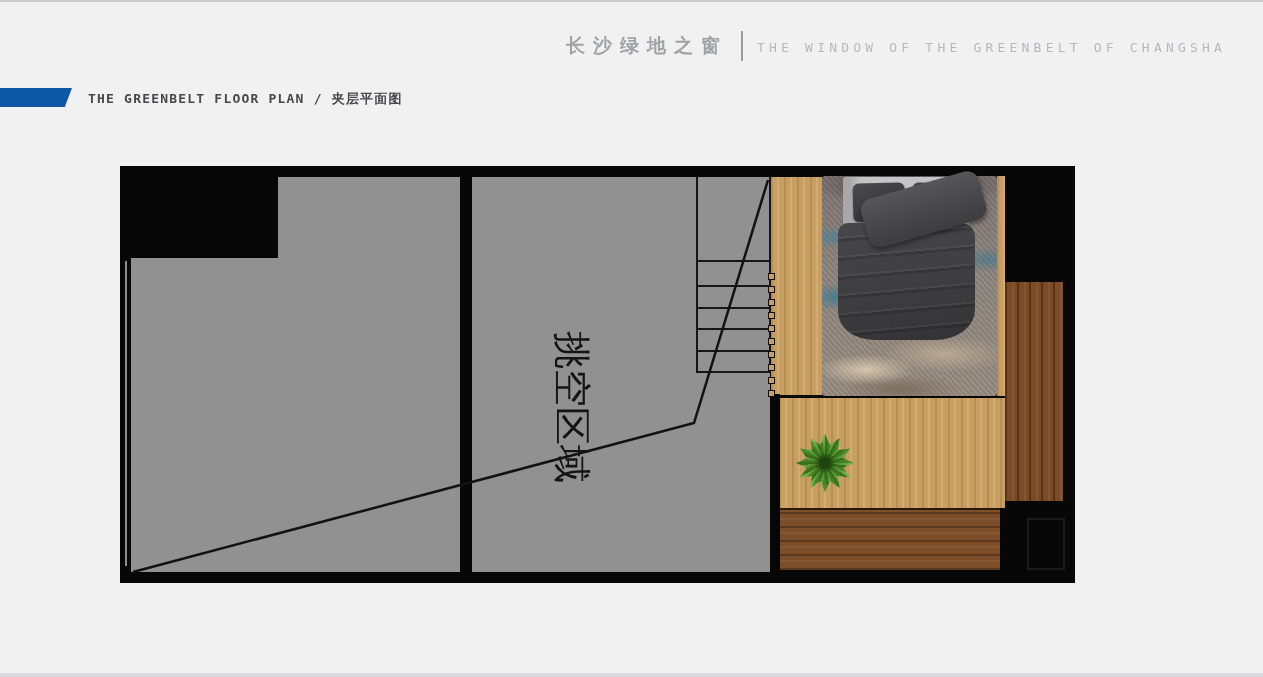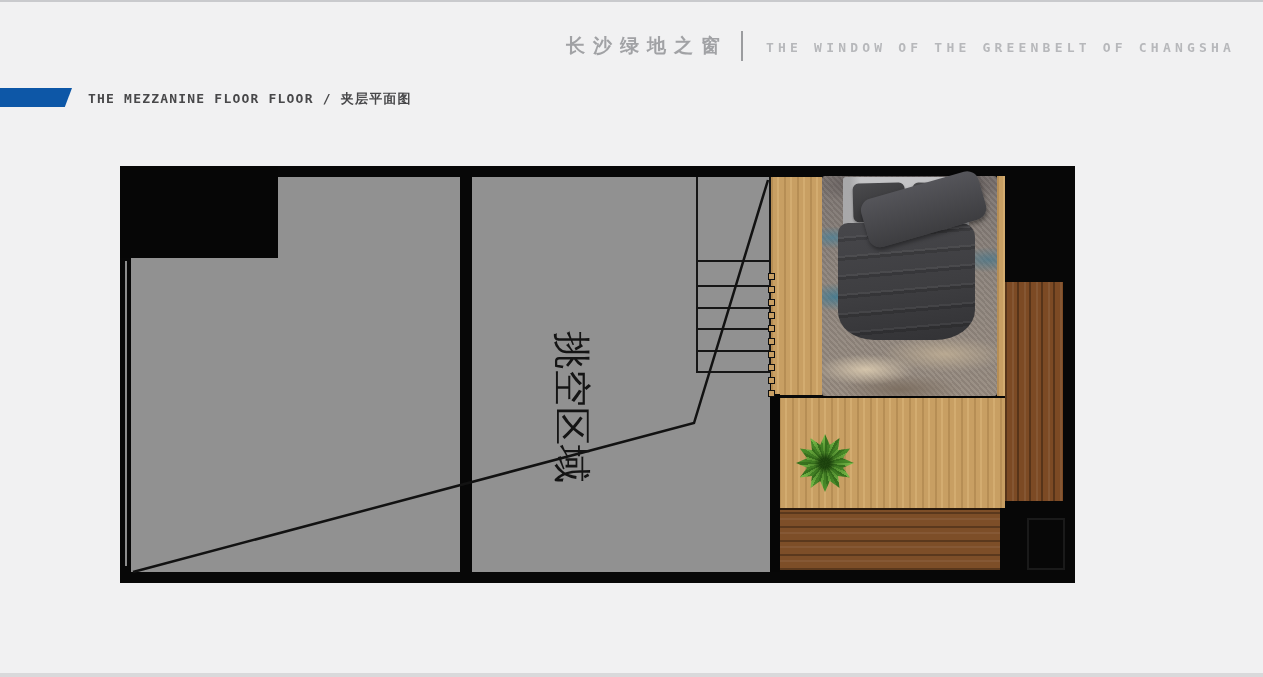--- a/index.html
+++ b/index.html
@@ -13,22 +13,22 @@
   
   .top-hairline{left:0;top:0;width:1263px;height:2px;background:#c9cacd;}
   .bottom-strip{left:0;bottom:0;width:1263px;height:4px;background:#d9d9db;}
 
   .brand-cn{
     left:566px;top:33px;font-size:19px;font-weight:700;letter-spacing:8px;
     color:#a1a2a5;font-family:"DejaVu Sans",sans-serif;white-space:nowrap;
   }
   .brand-divider{left:741px;top:31px;width:2px;height:30px;background:#9b9c9f;}
   .brand-en{
-    left:757px;top:40px;font-size:13px;font-weight:700;letter-spacing:4.2px;
-    color:#b7b8bb;white-space:nowrap;margin-left:9px;
+    left:757px;top:40px;font-size:13px;font-weight:400;letter-spacing:4.2px;
+    color:#b7b8bb;white-space:nowrap;
   }
 
   .accent-flag{
     left:0;top:88px;width:72px;height:19px;background:#0d57a7;
     clip-path:polygon(0 0,100% 0,90% 100%,0 100%);
   }
   .page-title{
     left:88px;top:90px;font-size:13px;font-weight:700;letter-spacing:1.2px;
     color:#48484a;white-space:nowrap;font-family:"DejaVu Sans Mono","DejaVu Sans",monospace;
   }
@@ -144,21 +144,21 @@
 </head>
 <body>
 
 <div class="abs top-hairline"></div>
 
 <div class="abs brand-cn">长沙绿地之窗</div>
 <div class="abs brand-divider"></div>
 <div class="abs brand-en">THE WINDOW OF THE GREENBELT OF CHANGSHA</div>
 
 <div class="abs accent-flag"></div>
-<div class="abs page-title">THE MEZZANINE FLOOR FLOOR / 夹层平面图</div>
+<div class="abs page-title">THE GREENBELT FLOOR PLAN / 夹层平面图</div>
 
 <div class="abs plan">
 
   <div class="abs room-gray left-room"></div>
   <div class="abs wall-notch"></div>
   <div class="abs wall-seam"></div>
   <div class="abs room-gray middle-room"></div>
 
   <div class="abs void-label">挑空区域</div>
 

